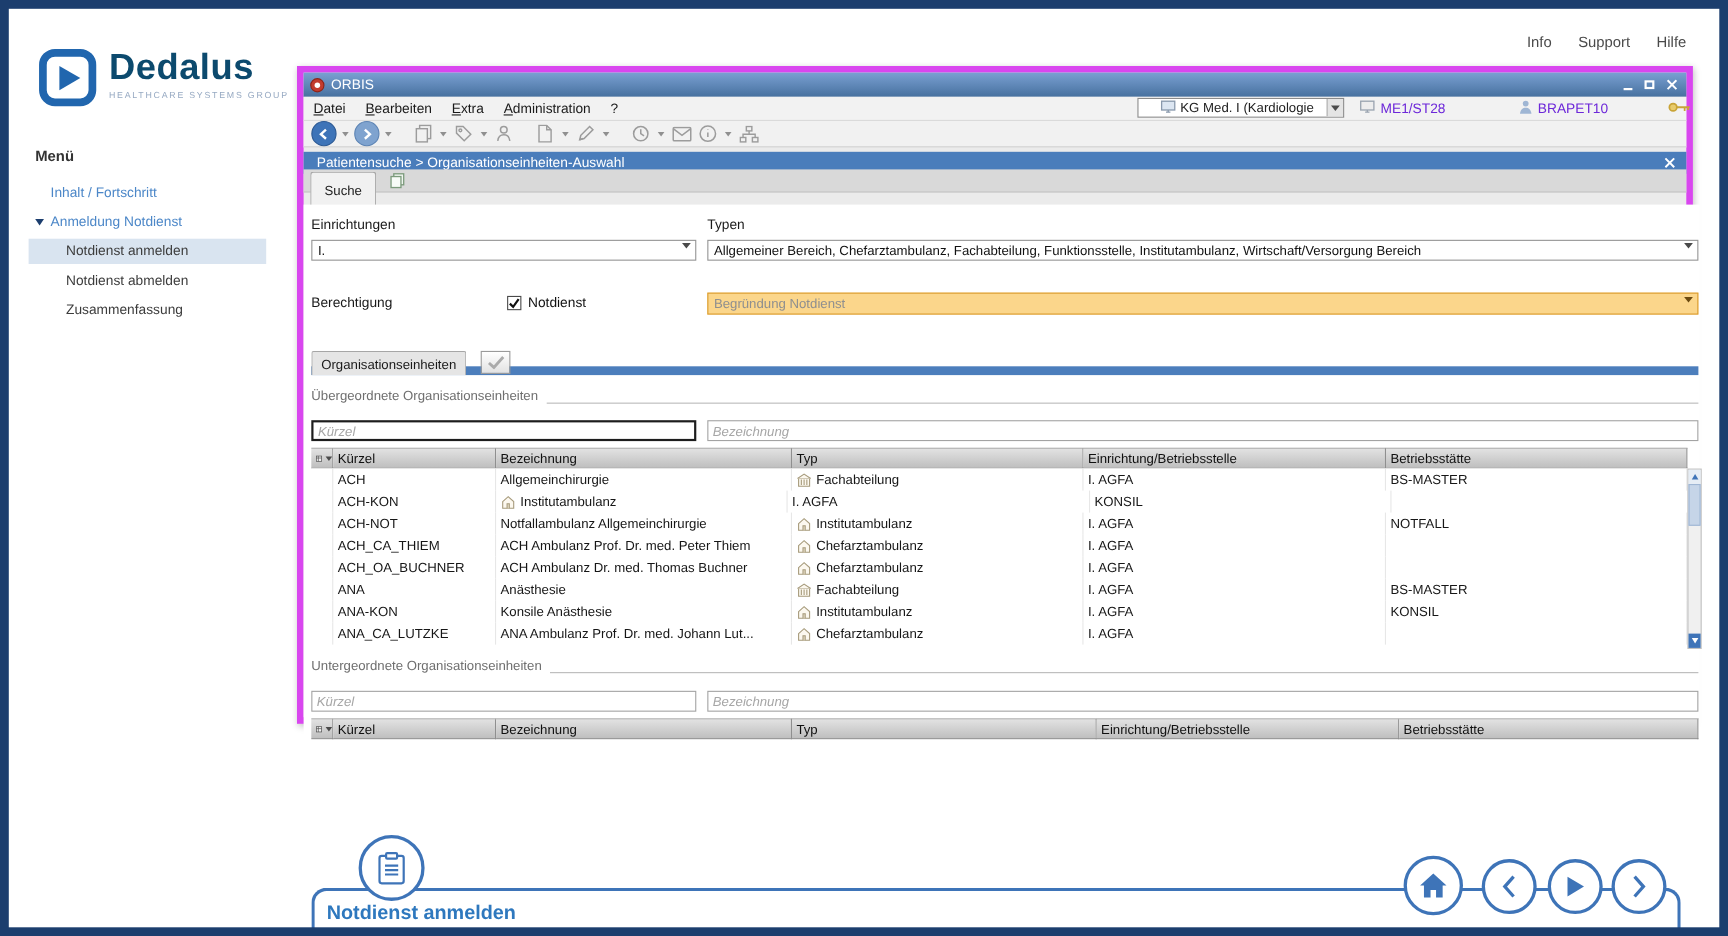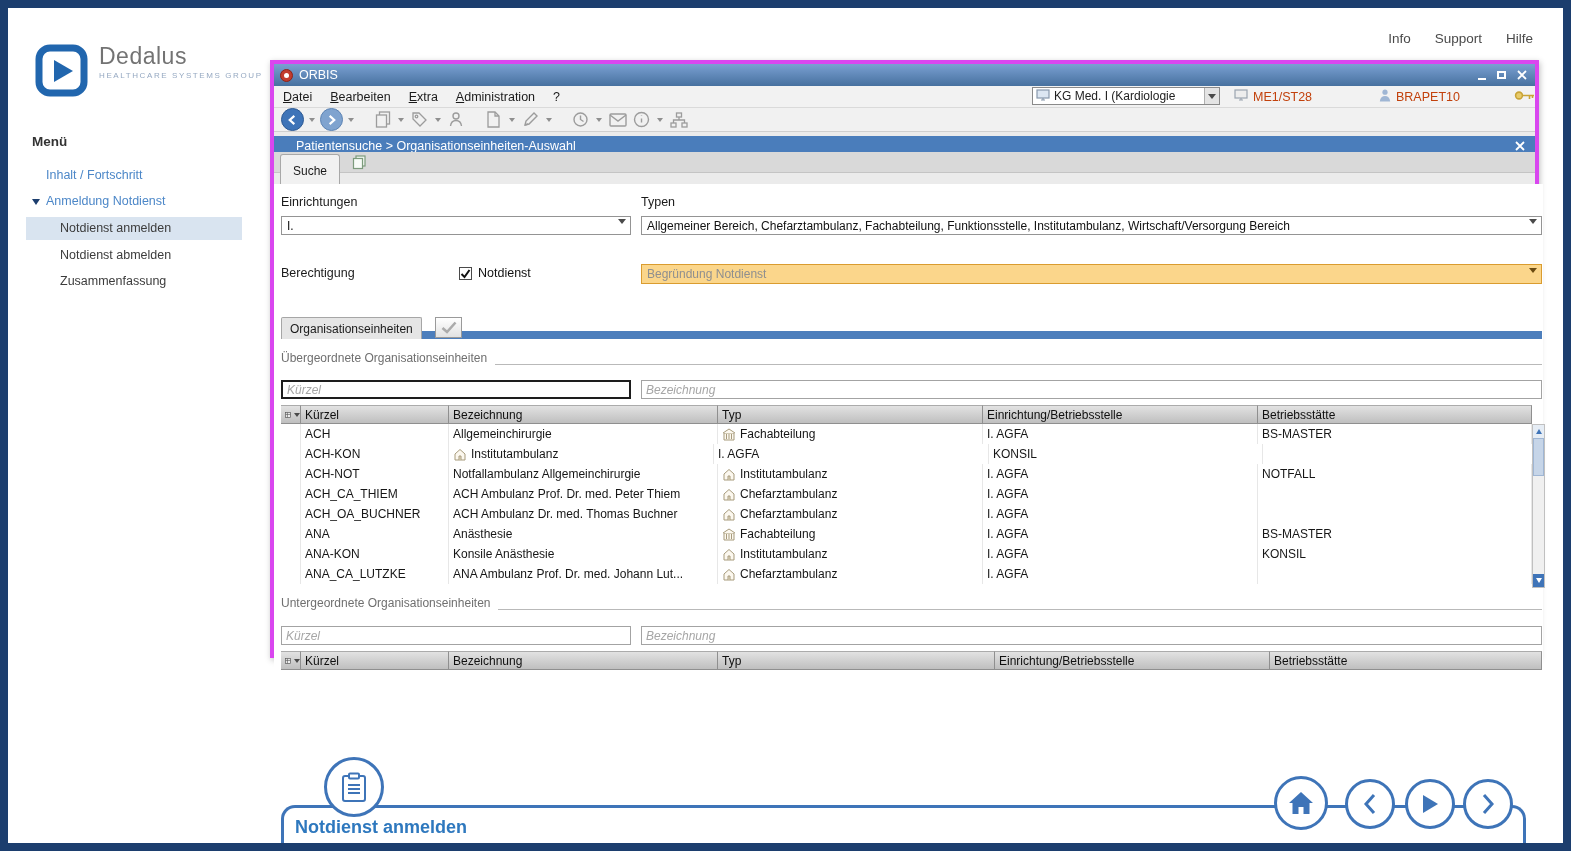--- a/index.html
+++ b/index.html
@@ -8,56 +8,56 @@
 
   
   .frame{position:absolute;inset:0;border:8px solid #1C3E6E;z-index:50;pointer-events:none}
 
   
   .toplinks{position:absolute;top:31px;right:38px;display:flex;gap:24px;font-size:13.5px;color:#4a4a4a;z-index:5}
   .toplinks span{cursor:pointer}
 
   
   .logo{position:absolute;left:35px;top:44px;display:flex;gap:10px;align-items:flex-start}
-  .logo .wordmark{font-size:23px;font-weight:normal;color:#737373;line-height:1.05;letter-spacing:.5px}
+  .logo .wordmark{font-size:33px;font-weight:bold;color:#0c4a6e;line-height:1.05;letter-spacing:.5px}
   .logo .tagline{font-size:8px;letter-spacing:1.6px;color:#96A9C2;margin-top:3px}
 
   
   .menu-title{position:absolute;left:32px;top:134px;font-size:13.5px;font-weight:bold;color:#333}
   .side-link{position:absolute;font-size:12.5px;color:#4C87C8;cursor:pointer;white-space:nowrap}
   .side-sub{position:absolute;font-size:12.5px;color:#3c3c3c;cursor:pointer;white-space:nowrap}
   .side-sel{position:absolute;left:26px;top:217px;width:216px;height:23px;background:#D9E4F0}
   .tri-menu{position:absolute;left:32px;top:199px;width:0;height:0;border-left:4px solid transparent;border-right:4px solid transparent;border-top:6px solid #1C3E6E}
 
   
-  .win{position:absolute;left:270px;top:60px;width:1269px;height:598px;background:#EBEBEB;border:4px solid #d946ef;box-shadow:1px 2px 6px rgba(0,0,0,.25)}
+  .win{position:absolute;left:270px;top:60px;width:1269px;height:598px;background:#EBEBEB;border:6px solid #d946ef;box-shadow:1px 2px 6px rgba(0,0,0,.25)}
   .tbar{position:absolute;top:0;left:0;width:100%;height:22px;background:linear-gradient(#7AA0D2,#47719F);display:flex;align-items:center;color:#fff;font-size:12.5px;padding-left:6px;gap:6px}
   .orbis-ic{width:13px;height:13px;border-radius:50%;background:#C23B2E;border:1px solid #8e2318;position:relative}
   .orbis-ic:after{content:"";position:absolute;left:3px;top:3px;width:5px;height:5px;border-radius:50%;background:#fff}
   .wc-group{margin-left:auto;display:flex;gap:3px;margin-right:5px}
   .wc{width:17px;height:15px;display:flex;align-items:center;justify-content:center;cursor:pointer}
   .min-g{width:8px;height:2px;background:#fff;margin-top:7px}
   .max-g{width:9px;height:8px;border:2px solid #fff}
 
   .mb{position:absolute;top:22px;left:0;width:100%;height:22px;background:#F2F2F2;display:flex;align-items:center;font-size:12.5px;color:#1a1a1a;border-bottom:1px solid #DADADA}
   .mi{padding:0 9px;line-height:22px;cursor:pointer}
   .mi::first-letter{text-decoration:underline}
-  .ctx-combo{position:absolute;left:758px;top:1px;width:188px;height:18px;background:#fff;border:1px solid #8a8a8a;display:flex;align-items:center;font-size:12px;padding-left:3px;gap:4px;color:#222;white-space:nowrap;overflow:hidden}
+  .ctx-combo{position:absolute;left:758px;top:1px;width:188px;height:18px;background:#fff;border:1px solid #8a8a8a;display:flex;align-items:center;font-size:12px;padding-left:20px;gap:4px;color:#222;white-space:nowrap;overflow:hidden}
   .ctx-combo .btn{position:absolute;right:0;top:0;bottom:0;width:15px;background:#E4E4E4;border-left:1px solid #AFAFAF;display:flex;align-items:center;justify-content:center}
-  .ctx-item{position:absolute;top:3px;display:flex;align-items:center;gap:5px;font-size:12.5px;color:#c2410c;white-space:nowrap}
+  .ctx-item{position:absolute;top:3px;display:flex;align-items:center;gap:5px;font-size:12.5px;color:#6d28d9;white-space:nowrap}
 
   .tb{position:absolute;left:0;top:44px;width:100%;height:24px;background:#F1F1F1;border-bottom:1px solid #CFCFCF;display:flex;align-items:center;padding-left:7px;gap:3px}
   .nav-c{width:23px;height:23px;border-radius:50%;display:flex;align-items:center;justify-content:center;cursor:pointer;flex:0 0 auto}
   .back{background:#3E74B8;border:1px solid #2d5a94}
   .fwd{background:#7FA3CF;border:1px solid #5d84b4}
   .tbi{width:21px;height:21px;display:flex;align-items:center;justify-content:center;cursor:pointer;flex:0 0 auto}
   .dd{width:0;height:0;border-left:3.5px solid transparent;border-right:3.5px solid transparent;border-top:4px solid #8F8F8F;margin:0 2px;cursor:pointer}
   .tb-gap{width:10px}
 
-  .bc{position:absolute;top:72px;left:0;width:100%;height:20px;background:#4A7DBB;color:#fff;font-size:12.5px;line-height:20px;padding-left:22px}
+  .bc{position:absolute;top:72px;left:0;width:100%;height:20px;background:#4A7DBB;color:#fff;font-size:12.5px;line-height:20px;padding-left:12px}
   .bc-close{position:absolute;right:8px;top:3px;width:14px;height:14px;display:flex;align-items:center;justify-content:center;cursor:pointer}
 
   .tabstrip{position:absolute;top:88px;left:0;width:100%;height:21px;background:#D9D9D9;border-bottom:1px solid #C4C4C4}
   .tab{position:absolute;left:6px;top:2px;height:19px;background:#F1F1F1;border:1px solid #A8A8A8;border-bottom:none;border-radius:3px 3px 0 0;font-size:12px;display:flex;align-items:center;padding:16px 12px;color:#1a1a1a;cursor:pointer}
   .tab-ic{position:absolute;left:78px;top:3px;cursor:pointer}
 
   .content{position:absolute;top:120px;left:0;width:1269px;height:682px;background:#ffffff}
 
   .flabel{position:absolute;font-size:12.5px;color:#1a1a1a;white-space:nowrap}
   .combo{position:absolute;background:#fff;border:1px solid #949494;font-size:12px;display:flex;align-items:center;padding:0 18px 0 5px;white-space:nowrap;overflow:hidden;height:19px;color:#111;cursor:pointer}

